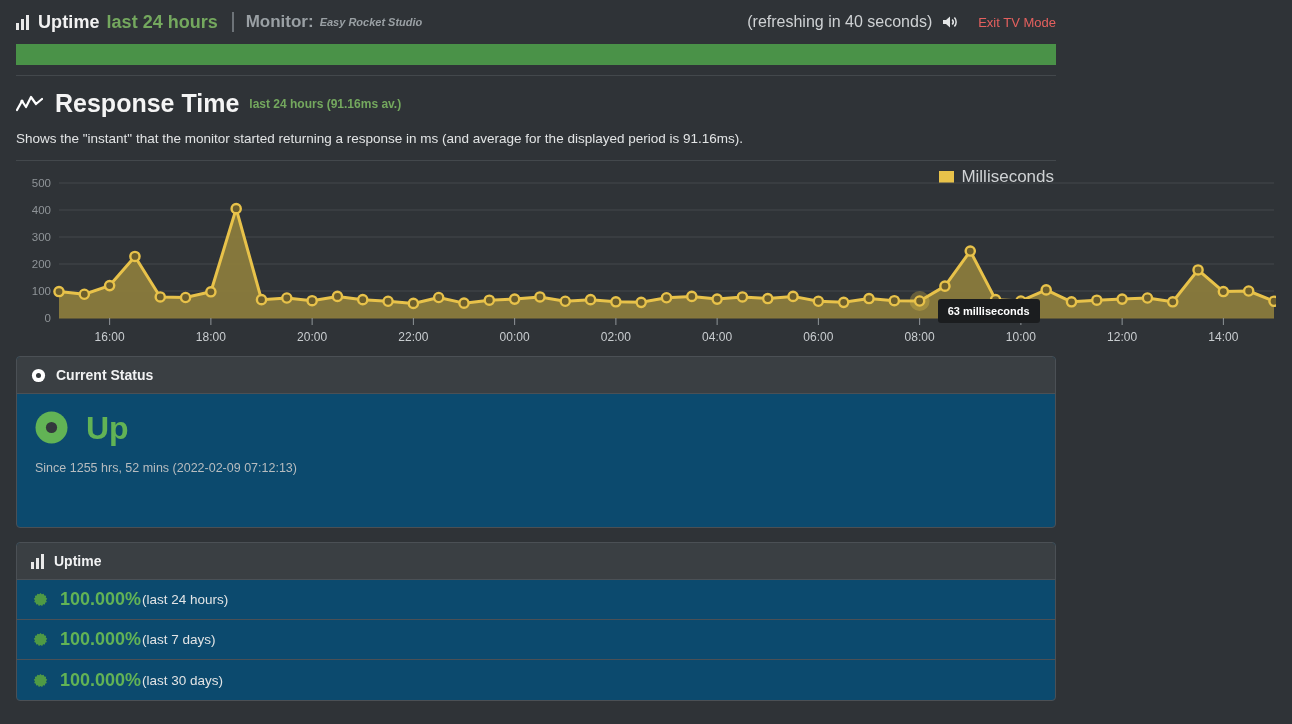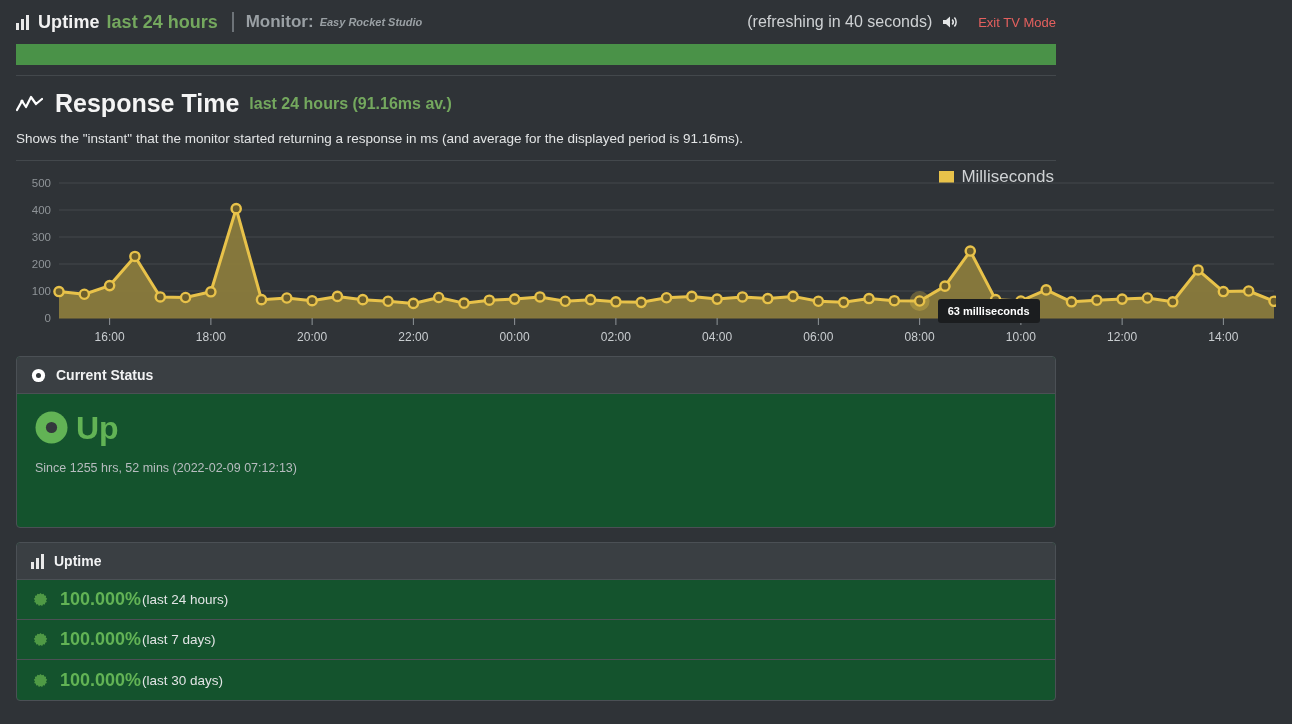--- a/index.html
+++ b/index.html
@@ -43,56 +43,56 @@
     height: 21px;
     background: #4a9248;
     width: 100%;
   }
   .hr-thin { height: 1px; background: #43484c; margin: 10px 16px 0 16px; }
 
   
   .rt-head { padding: 13px 16px 0 16px; display: flex; align-items: center; }
   .wave-icon { margin-right: 12px; display: inline-flex; color: #ffffff; }
   .rt-title { font-size: 25px; font-weight: bold; color: #f4f4f4; }
-  .rt-sub { font-size: 16px; font-weight: bold; color: #74a85e; margin-left: 10px; }
+  .rt-sub { font-size: 12px; font-weight: bold; color: #74a85e; margin-left: 10px; }
   .rt-desc { padding: 13px 16px 0 16px; font-size: 13.5px; color: #e2e4e5; }
 
   .rt-divider { height: 1px; background: #43484c; margin: 14px 16px 0 16px; }
 
   
   .chart-wrap { position: relative; height: 195px; margin: 0 16px; }
   .legend {
     position: absolute; top: 6px; right: 2px;
     display: flex; align-items: center; gap: 7px;
     font-size: 17px; color: #cfd2d4; margin-left: 32px;
   }
   .legend-swatch { width: 15px; height: 12px; background: #e8c24a; display: block; }
   .chart-svg { position: absolute; left: 0; top: 0; }
 
   
   .panel {
     margin: 0 16px 14px 16px;
     border: 1px solid #4b5055;
     border-radius: 4px;
-    background: #14532d;
+    background: #0c4a6e;
     overflow: hidden;
   }
   .panel-head {
     height: 37px;
     display: flex; align-items: center;
     padding: 0 14px;
     background: #3a3f43;
     border-bottom: 1px solid #4b5055;
   }
   .panel-head-title { font-size: 14px; font-weight: bold; color: #f1f2f3; }
   .target-icon { margin-right: 10px; display: inline-flex; }
   .panel-head .bars-icon { margin-right: 10px; }
 
   .status-body { padding: 17px 18px 20px 18px; height: 133px; }
-  .status-row { display: flex; align-items: center; gap: 8px; }
+  .status-row { display: flex; align-items: center; gap: 18px; }
   .status-big-icon { display: inline-flex; }
   .status-text { font-size: 32px; font-weight: bold; color: #62b355; line-height: 1; }
   .status-since { margin-top: 17px; font-size: 12.5px; color: #b7bcbf; }
 
   .uptime-row {
     height: 40px;
     display: flex; align-items: center;
     padding: 0 16px;
     border-bottom: 1px solid #4b5055;
   }

